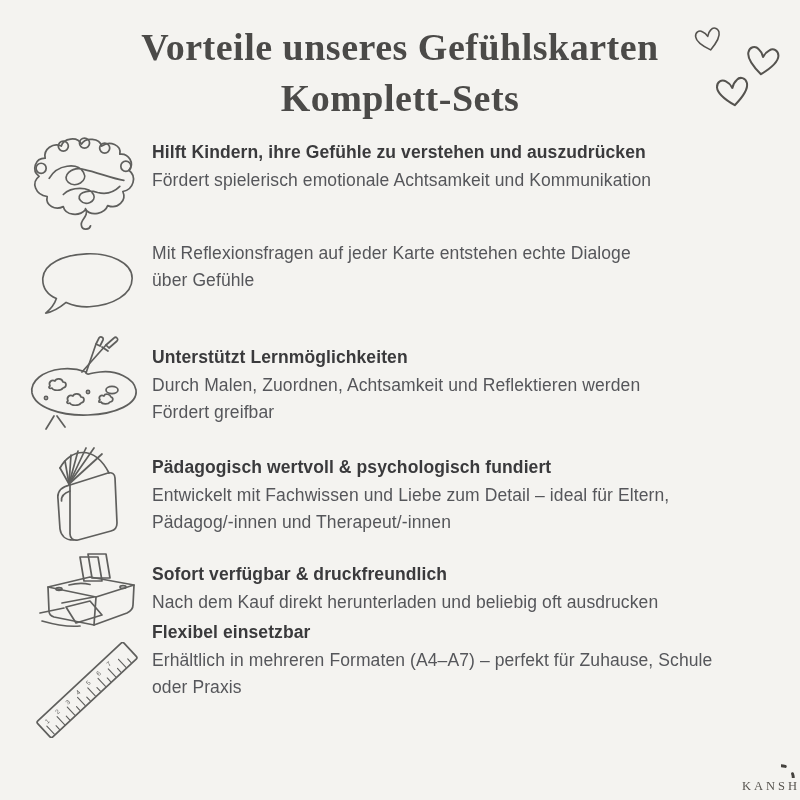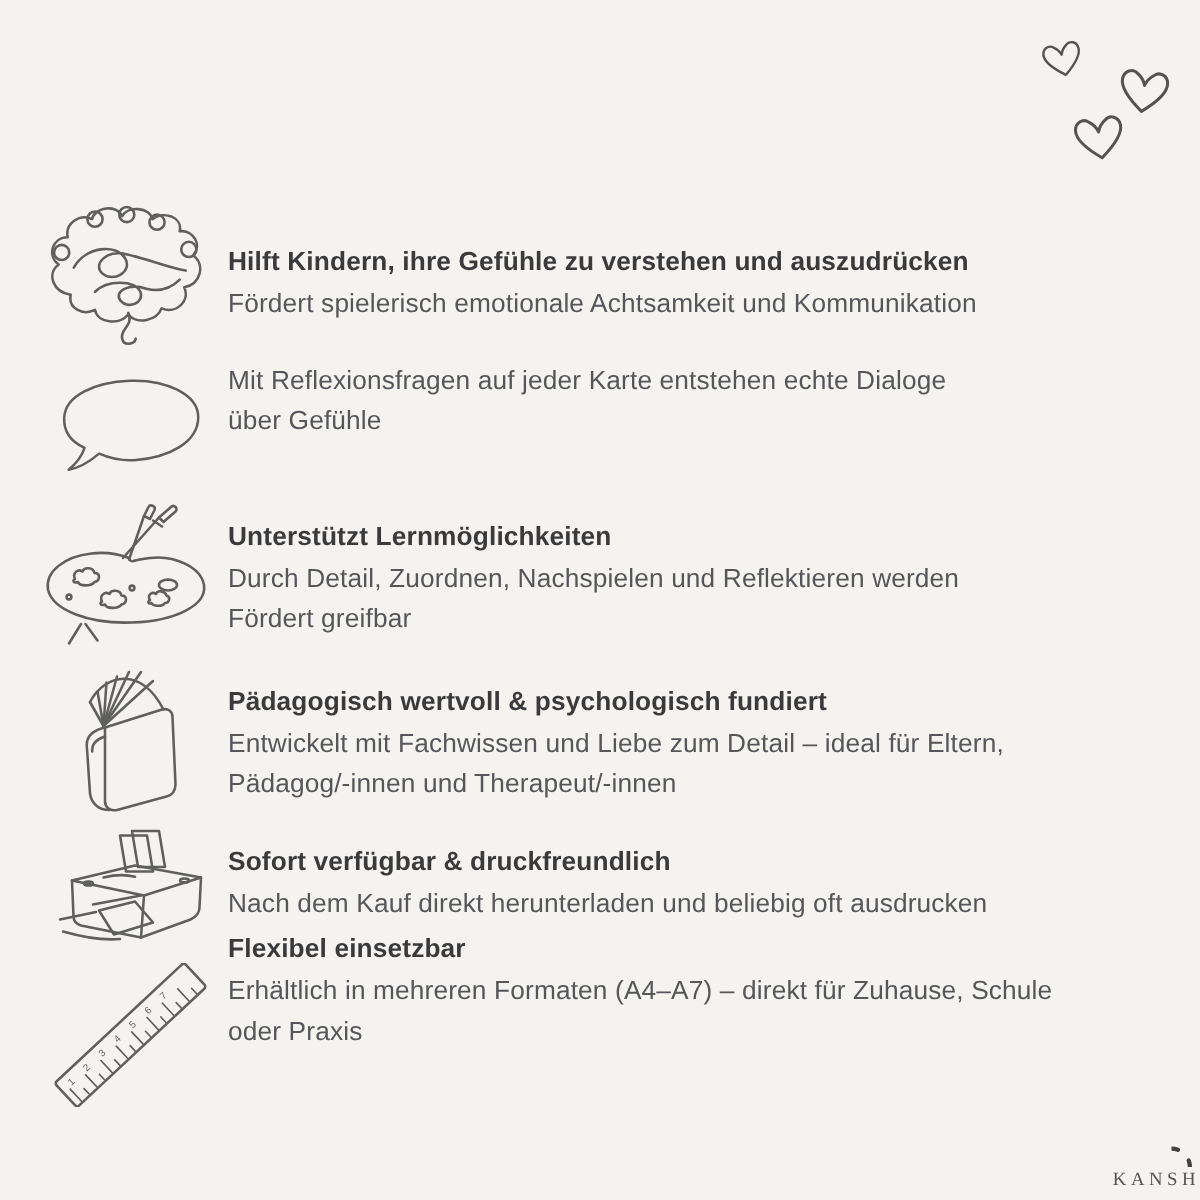--- a/index.html
+++ b/index.html
@@ -37,21 +37,21 @@
   .benefit-heading{
     font-size:17.5px;font-weight:700;color:#3a3a3c;
     line-height:24px;margin:0 0 3px 0;letter-spacing:.1px;
   }
   .benefit-line{
     font-size:17.5px;font-weight:400;color:#55565a;
     line-height:27px;letter-spacing:.1px;
   }
 
   
-  .text-1{top:162px;} .icon-1{left:27px;top:136px;width:113px;height:96px;}
+  .text-1{top:140px;} .icon-1{left:27px;top:136px;width:113px;height:96px;}
   .text-2{top:240px;} .icon-2{left:36px;top:249px;width:102px;height:70px;}
   .text-3{top:345px;} .icon-3{left:26px;top:336px;width:118px;height:98px;}
   .text-4{top:455px;} .icon-4{left:46px;top:441px;width:88px;height:107px;}
   .text-5{top:562px;} .icon-5{left:36px;top:551px;width:108px;height:84px;}
   .text-6{top:620px;} .icon-6{left:36px;top:642px;width:102px;height:96px;}
 
   
   .footer{
     position:absolute;left:12px;bottom:6px;width:100%;
     display:flex;flex-direction:column;align-items:flex-end;gap:1px;
@@ -62,20 +62,22 @@
     font-family:"Liberation Serif", serif;
     font-size:12.5px;color:#57544f;letter-spacing:3px;font-weight:400;
   }
 </style>
 </head>
 <body>
 
 <div class="page">
 
   <div class="title">
+    <div>Vorteile unseres Gefühlskarten</div>
+    <div>Komplett-Sets</div>
   </div>
 
   <div class="hearts">
     <svg class="heart-1" viewBox="0 0 40 36">
       <path d="M20 32 C11 25 3 17 3.5 10 C4 4 10 1.5 14 5 C17 7 19 10 20 13 C21 10 23 7 26 5 C30 1.5 36 4 36.5 10 C37 17 29 25 20 32 Z"></path>
     </svg>
     <svg class="heart-2" viewBox="0 0 40 36">
       <path d="M20 32 C11 25 3 17 3.5 10 C4 4 10 1.5 14 5 C17 7 19 10 20 13 C21 10 23 7 26 5 C30 1.5 36 4 36.5 10 C37 17 29 25 20 32 Z"></path>
     </svg>
     <svg class="heart-3" viewBox="0 0 40 36">
@@ -124,21 +126,21 @@
       <path d="M31 80 L39 91"></path>
       <path d="M56 36 L80 9"></path>
       <path d="M80 9 L88 2 C90 0 93 3 91 5 L83 12 Z"></path>
       <path d="M60 37 L70 8"></path>
       <path d="M70 8 L73 2 C74 0 78 1 77 4 L74 10 Z"></path>
       <path d="M76 11 L82 15"></path>
     </svg>
   </div>
   <div class="benefit-text text-3">
     <div class="benefit-heading">Unterstützt Lernmöglichkeiten</div>
-    <div class="benefit-line">Durch Detail, Zuordnen, Nachspielen und Reflektieren werden</div>
+    <div class="benefit-line">Durch Malen, Zuordnen, Achtsamkeit und Reflektieren werden</div>
     <div class="benefit-line">Fördert greifbar</div>
   </div>
 
   <div class="icon-box icon-4">
     <svg viewBox="0 0 88 108">
       <path d="M24 44 L62 32 C66 31 69 33 69 37 L71 82 C71 86 69 89 65 90 L32 99 C27 100 24 97 24 93 Z"></path>
       <path d="M24 44 C15 46 11 51 12 58 L14 88 C15 95 20 99 27 99"></path>
       <path d="M24 50 C18 52 15 55 15.5 60"></path>
       <path d="M14 27 C24 8 48 3 63 32"></path>
       <path d="M23 43 L14 27"></path>
@@ -189,21 +191,21 @@
           <text x="41" y="46">4</text>
             <text x="55" y="46">5</text>
             <text x="69" y="46">6</text>
           <text x="83" y="46">7</text>
         </g>
       </g>
     </svg>
   </div>
   <div class="benefit-text text-6">
     <div class="benefit-heading">Flexibel einsetzbar</div>
-    <div class="benefit-line">Erhältlich in mehreren Formaten (A4–A7) – direkt für Zuhause, Schule</div>
+    <div class="benefit-line">Erhältlich in mehreren Formaten (A4–A7) – perfekt für Zuhause, Schule</div>
     <div class="benefit-line">oder Praxis</div>
   </div>
 
   <div class="footer">
     <svg class="enso" viewBox="-16 -16 32 32">
       <path d="M -4.1 11.6 A 12.3 12.3 0 1 1 -11.6 4.1"></path>
     </svg>
     <div class="brand">KANSHA</div>
   </div>
 

